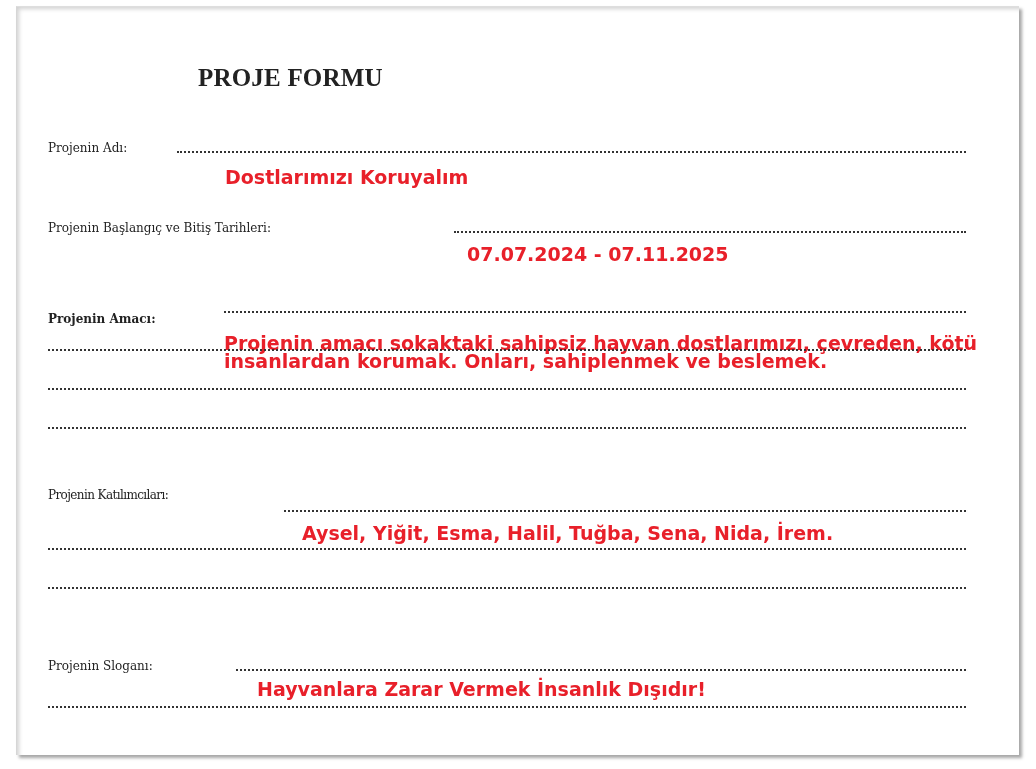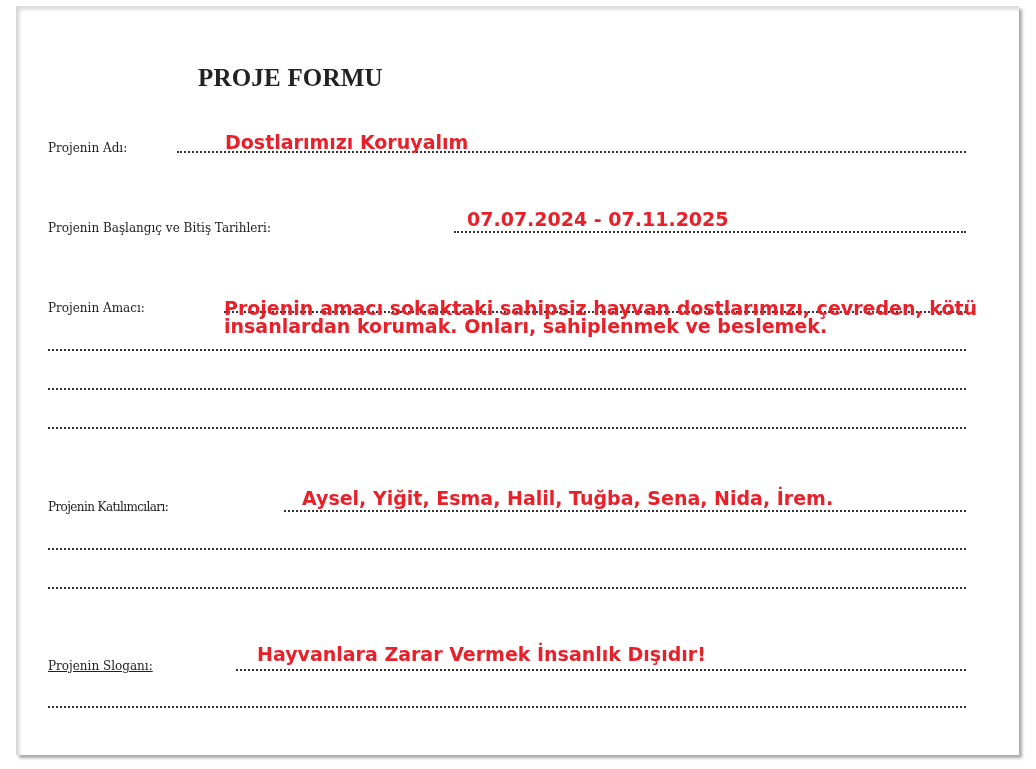--- a/index.html
+++ b/index.html
@@ -19,48 +19,48 @@
     position: absolute; left: 48px;
     font-family: "DejaVu Serif", "Liberation Serif", serif;
     font-size: 12px; color: #222; white-space: nowrap; line-height: 22px;
   }
   .dots {
     position: absolute; height: 0; border-bottom: 2px dotted #333;
   }
   .answer {
     position: absolute; white-space: nowrap;
     font-family: "DejaVu Sans", "Liberation Sans", sans-serif;
-    font-weight: bold; font-size: 19px; color: #e8202a; line-height: 25px;
+    font-weight: bold; font-size: 19px; color: #e8202a; line-height: 25px; margin-top: 35px;
   }
 </style>
 </head>
 <body>
 
 <div class="frame"></div>
 
 <div class="title">PROJE FORMU</div>
 
 <div class="label" style="top:137px;">Projenin Adı:</div>
 <div class="dots" style="left:177px; width:789px; top:151px;"></div>
 <div class="answer" style="left:225px; top:130px;">Dostlarımızı Koruyalım</div>
 
 <div class="label" style="top:217px;">Projenin Başlangıç ve Bitiş Tarihleri:</div>
 <div class="dots" style="left:454px; width:512px; top:231px;"></div>
 <div class="answer" style="left:467px; top:207px;">07.07.2024 - 07.11.2025</div>
 
-<div class="label" style="top:297px;">Projenin Amacı:</div>
+<div class="label" style="top:308px;font-weight:bold;">Projenin Amacı:</div>
 <div class="dots" style="left:224px; width:742px; top:311px;"></div>
 <div class="answer" style="left:224px; top:296px;">Projenin amacı sokaktaki sahipsiz hayvan dostlarımızı, çevreden, kötü</div>
 <div class="answer" style="left:224px; top:314px;">insanlardan korumak. Onları, sahiplenmek ve beslemek.</div>
 <div class="dots" style="left:48px; width:918px; top:349px;"></div>
 <div class="dots" style="left:48px; width:918px; top:388px;"></div>
 <div class="dots" style="left:48px; width:918px; top:427px;"></div>
 
-<div class="label" style="top:496px; letter-spacing:-0.6px;">Projenin Katılımcıları:</div>
+<div class="label" style="top:484px; letter-spacing:-0.6px;">Projenin Katılımcıları:</div>
 <div class="dots" style="left:284px; width:682px; top:510px;"></div>
 <div class="answer" style="left:302px; top:486px;">Aysel, Yiğit, Esma, Halil, Tuğba, Sena, Nida, İrem.</div>
 <div class="dots" style="left:48px; width:918px; top:548px;"></div>
 <div class="dots" style="left:48px; width:918px; top:587px;"></div>
 
-<div class="label" style="top:655px;text-decoration:underline;">Projenin Sloganı:</div>
+<div class="label" style="top:655px;">Projenin Sloganı:</div>
 <div class="dots" style="left:236px; width:730px; top:669px;"></div>
 <div class="answer" style="left:257px; top:642px;">Hayvanlara Zarar Vermek İnsanlık Dışıdır!</div>
 <div class="dots" style="left:48px; width:918px; top:706px;"></div>
 
 </body></html>

